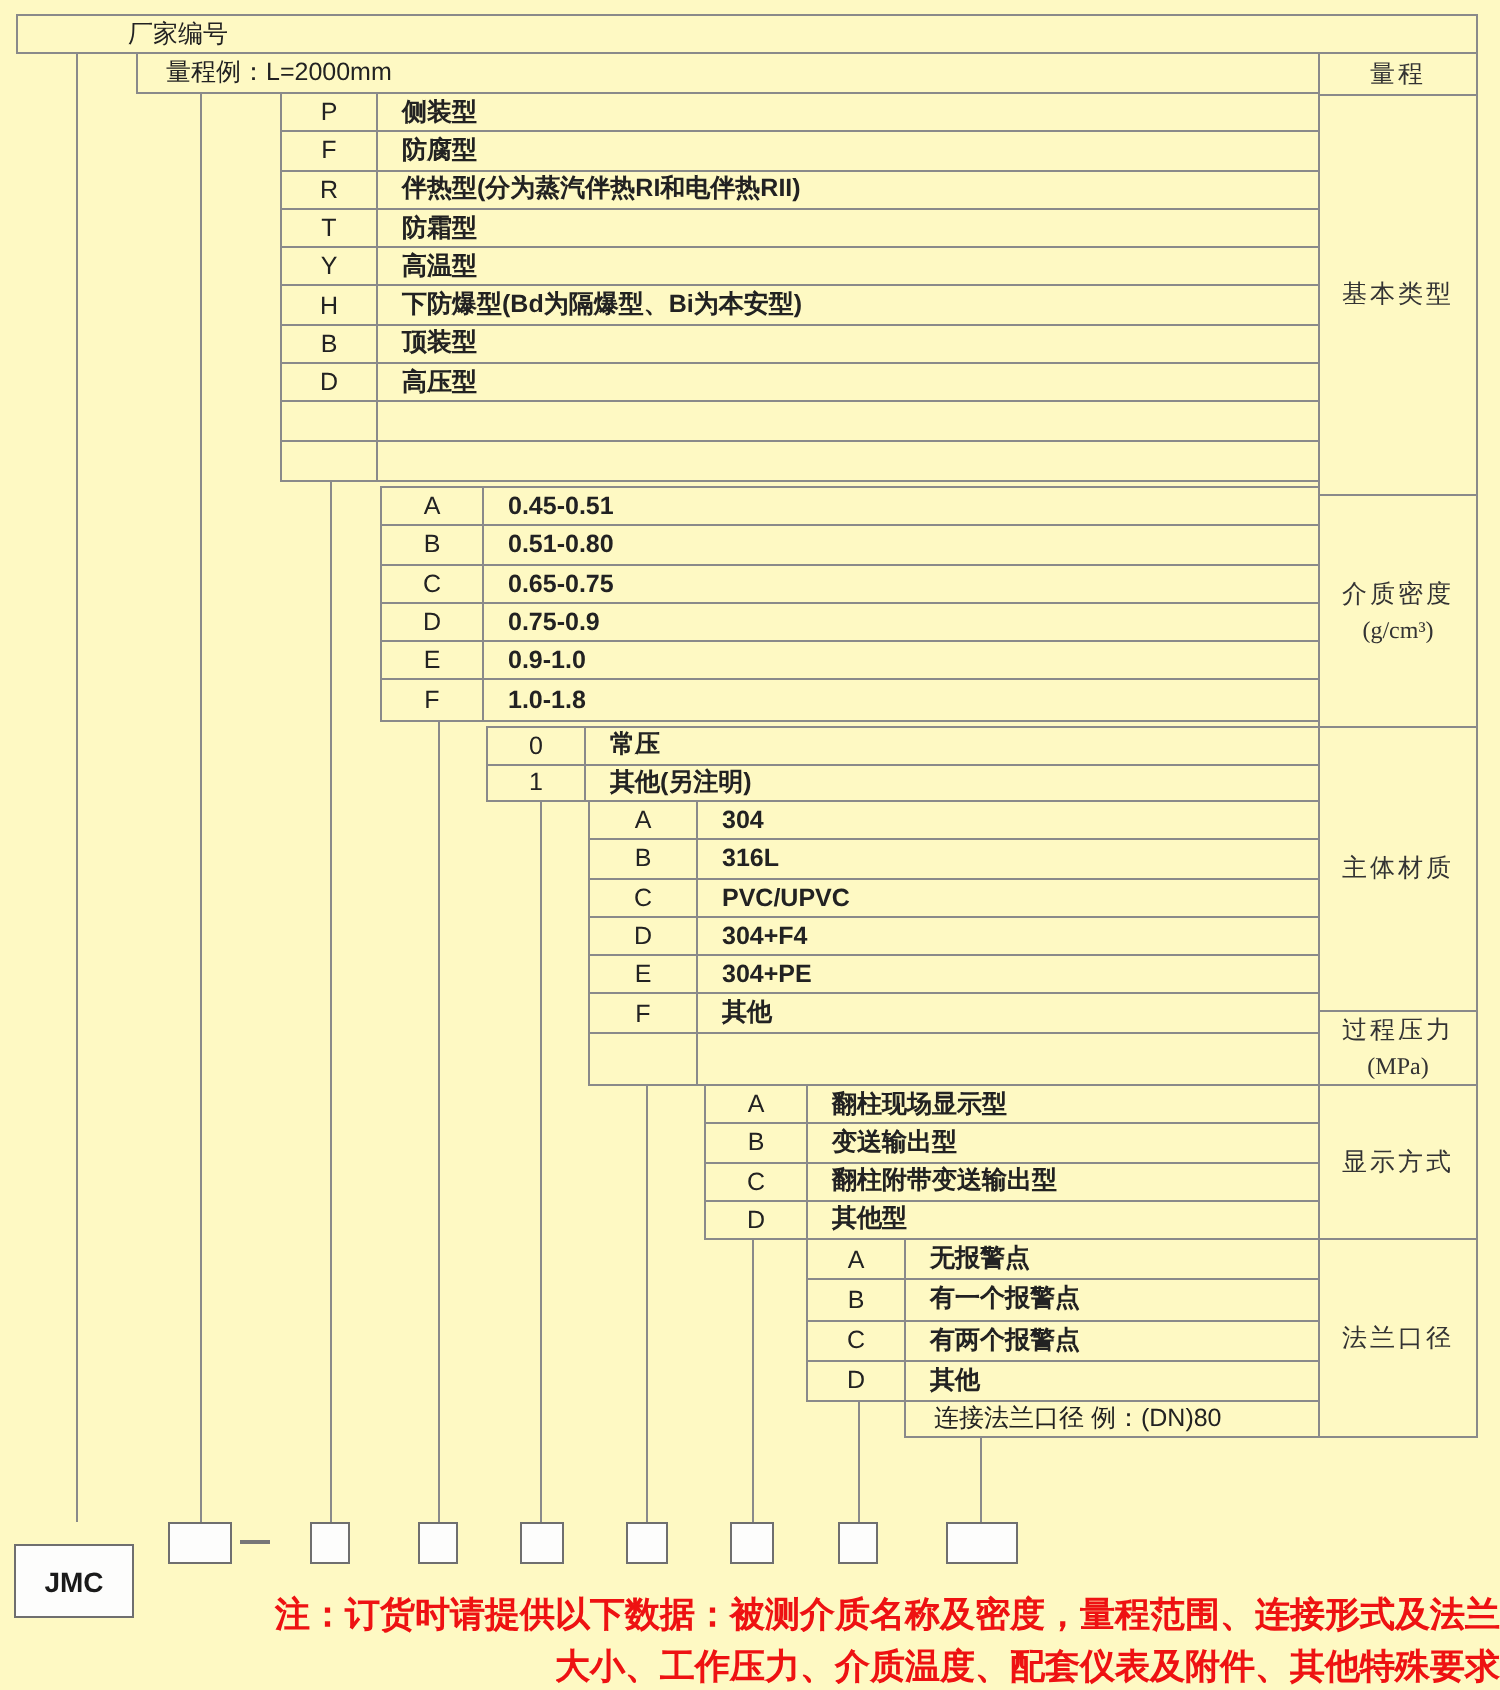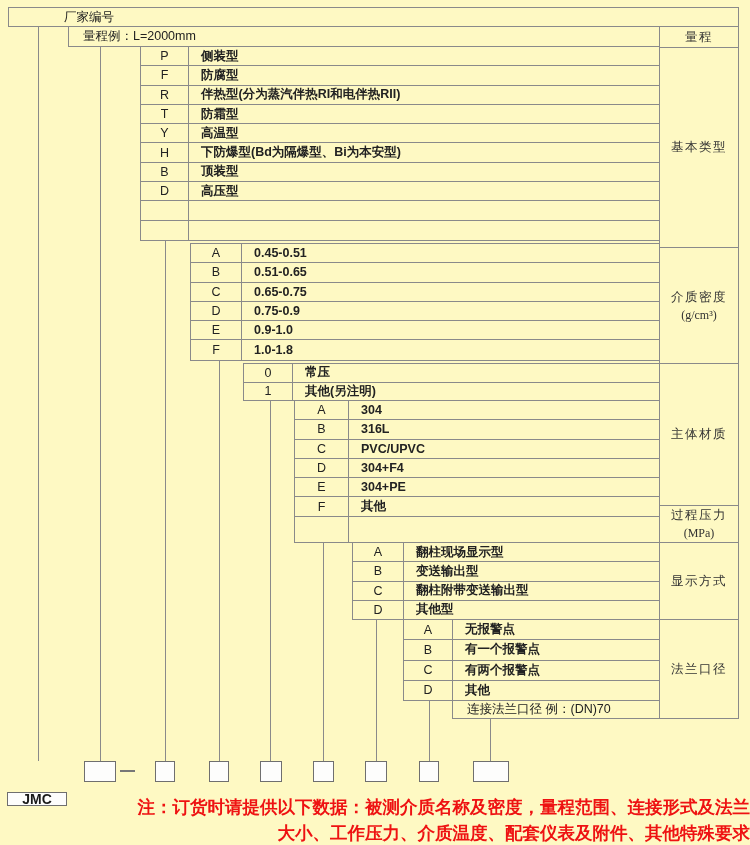--- a/index.html
+++ b/index.html
@@ -114,21 +114,21 @@
     </div>
   </div>
 
   <div class="tbl" style="left:190px;top:243px;width:470px;height:118px;">
     <div class="trow" style="height:19.3px;">
       <div class="tcode" style="width:51px;">A</div>
       <div class="tdesc">0.45-0.51</div>
     </div>
     <div class="trow" style="height:19.3px;">
       <div class="tcode" style="width:51px;">B</div>
-      <div class="tdesc">0.51-0.65</div>
+      <div class="tdesc">0.51-0.80</div>
     </div>
     <div class="trow" style="height:19.3px;">
       <div class="tcode" style="width:51px;">C</div>
       <div class="tdesc">0.65-0.75</div>
     </div>
     <div class="trow" style="height:19.3px;">
       <div class="tcode" style="width:51px;">D</div>
       <div class="tdesc">0.75-0.9</div>
     </div>
     <div class="trow" style="height:19.3px;">
@@ -215,34 +215,34 @@
       <div class="tcode" style="width:49px;">C</div>
       <div class="tdesc">有两个报警点</div>
     </div>
     <div class="trow last">
       <div class="tcode" style="width:49px;">D</div>
       <div class="tdesc">其他</div>
     </div>
   </div>
 
   <div class="cellbox" style="left:452px;top:700px;width:208px;height:19px;">
-    <span style="padding-left:14px;white-space:nowrap;">连接法兰口径 例：(DN)70</span>
+    <span style="padding-left:14px;white-space:nowrap;">连接法兰口径 例：(DN)80</span>
   </div>
 
   <div class="dropline" style="left:38px;top:27px;height:734px;"></div>
   <div class="dropline" style="left:100px;top:47px;height:714px;"></div>
   <div class="dropline" style="left:165px;top:240px;height:521px;"></div>
   <div class="dropline" style="left:219px;top:360px;height:401px;"></div>
   <div class="dropline" style="left:270px;top:400px;height:361px;"></div>
   <div class="dropline" style="left:323px;top:542px;height:219px;"></div>
   <div class="dropline" style="left:376px;top:619px;height:142px;"></div>
   <div class="dropline" style="left:429px;top:700px;height:61px;"></div>
   <div class="dropline" style="left:490px;top:718px;height:43px;"></div>
 
-  <div class="fbox jmc" style="left:7px;top:792px;width:60px;height:14px;">
+  <div class="fbox jmc" style="left:7px;top:772px;width:60px;height:37px;">
     <span>JMC</span>
   </div>
   <div class="fbox" style="left:84px;top:761px;width:32px;height:21px;"></div>
   <div class="dashbar" style="left:120px;top:770px;width:15px;"></div>
   <div class="fbox" style="left:155px;top:761px;width:20px;height:21px;"></div>
   <div class="fbox" style="left:209px;top:761px;width:20px;height:21px;"></div>
   <div class="fbox" style="left:260px;top:761px;width:22px;height:21px;"></div>
   <div class="fbox" style="left:313px;top:761px;width:21px;height:21px;"></div>
   <div class="fbox" style="left:365px;top:761px;width:22px;height:21px;"></div>
   <div class="fbox" style="left:419px;top:761px;width:20px;height:21px;"></div>

